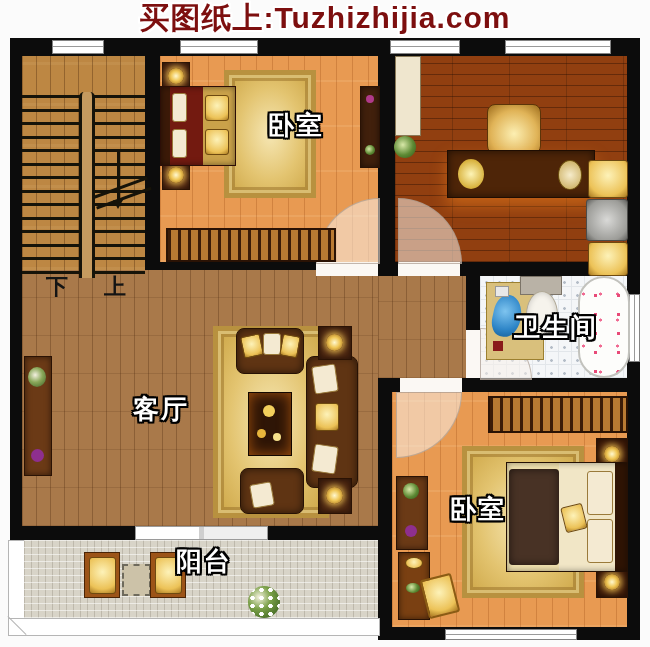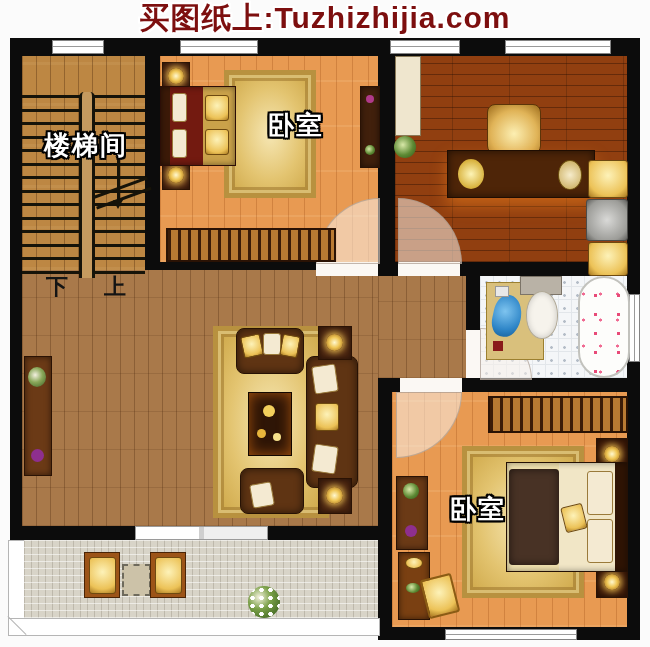--- a/index.html
+++ b/index.html
@@ -209,20 +209,22 @@
     <div class="abs cushion-y" style="left:4px;top:4px;width:25px;height:35px;"></div>
     </div>
   <div class="abs" style="left:122px;top:564px;width:25px;height:28px;background:#ccc2a8;border:2px dashed #6e6a5c;"></div>
   <div class="abs" style="left:150px;top:552px;width:34px;height:44px;background:#9c5418;border:1px solid #4a2406;">
     <div class="abs cushion-y" style="left:4px;top:4px;width:25px;height:35px;"></div>
     </div>
   <div class="abs" style="left:248px;top:586px;width:32px;height:32px;border-radius:50%;background:radial-gradient(circle at 35% 35%,#f6f2e0 0%,#7aa048 40%,#2f5418 100%);
               background-image:radial-gradient(circle,#fff 2px,transparent 2.5px),radial-gradient(circle at 35% 35%,#f6f2e0 0%,#7aa048 40%,#2f5418 100%);
               background-size:9px 8px,100% 100%;"></div>
 
-  <div class="lbl" style="left:44px;top:128px;">楼梯间</div>
   <div class="lbl" style="left:268px;top:108px;">卧室</div>
+  <div class="lbl" style="left:514px;top:310px;">卫生间</div>
+  <div class="lbl" style="left:133px;top:392px;">客厅</div>
   <div class="lbl" style="left:450px;top:492px;">卧室</div>
+  <div class="lbl" style="left:176px;top:544px;">阳台</div>
 
   <div class="stair-lbl" style="left:46px;top:272px;">下</div>
   <div class="stair-lbl" style="left:104px;top:272px;">上</div>
 
 </div>
 
 </body></html>

